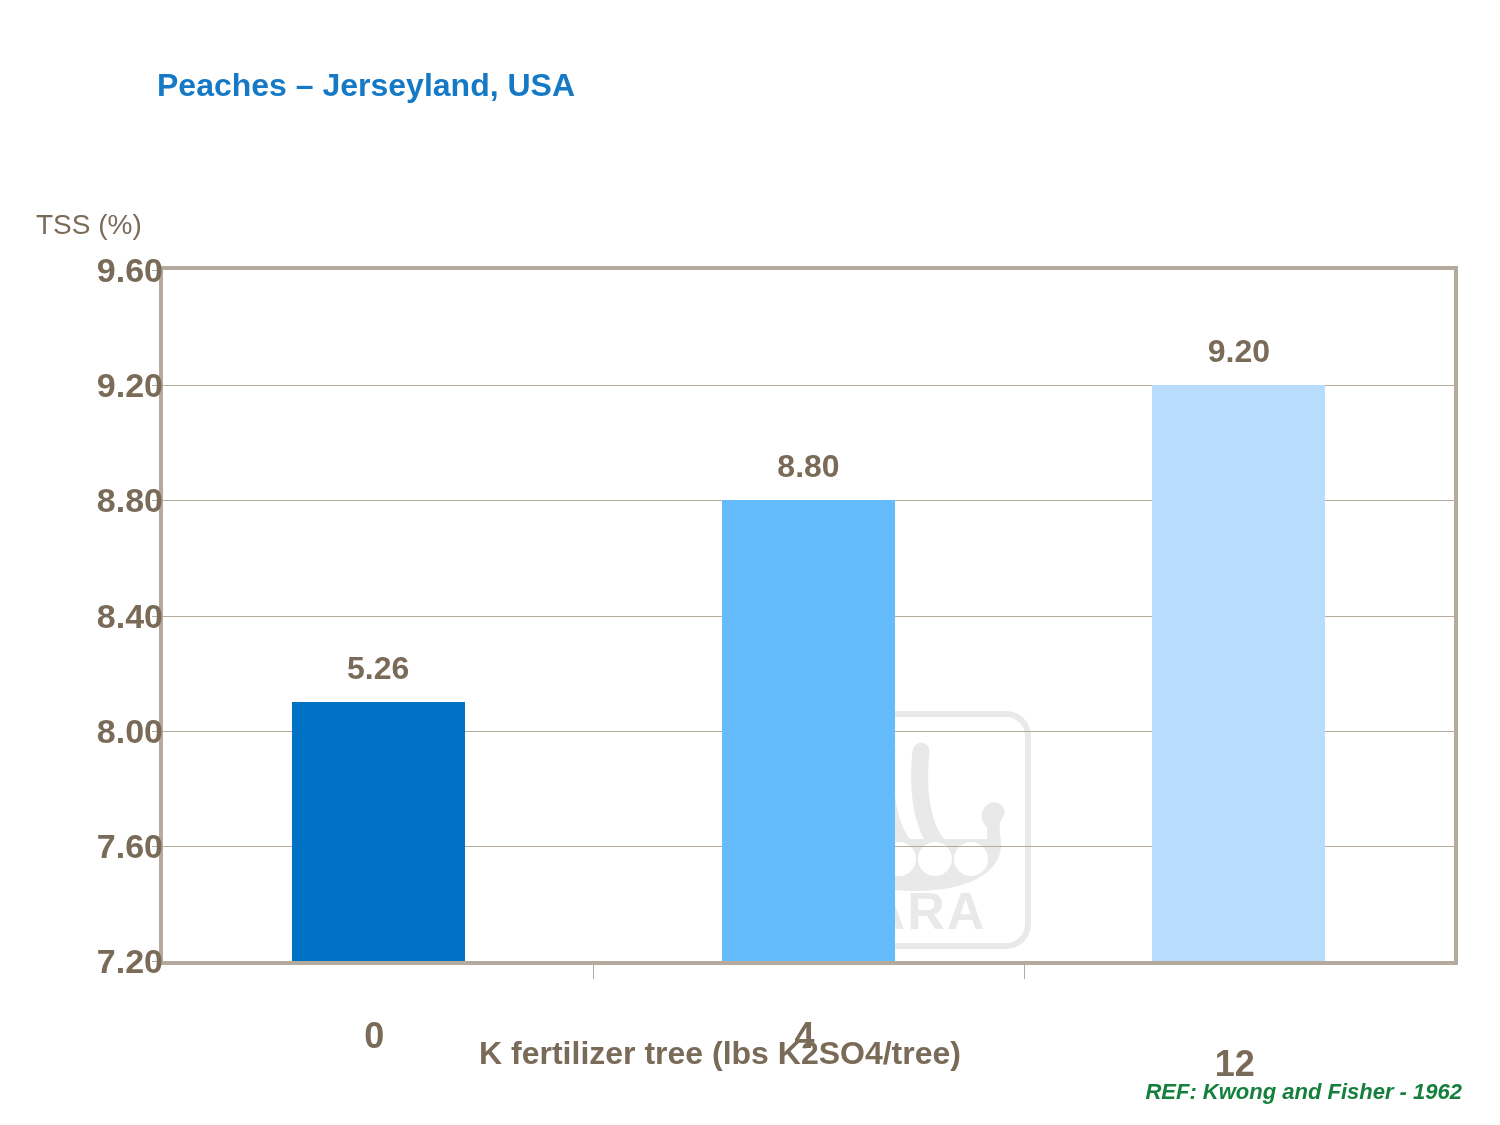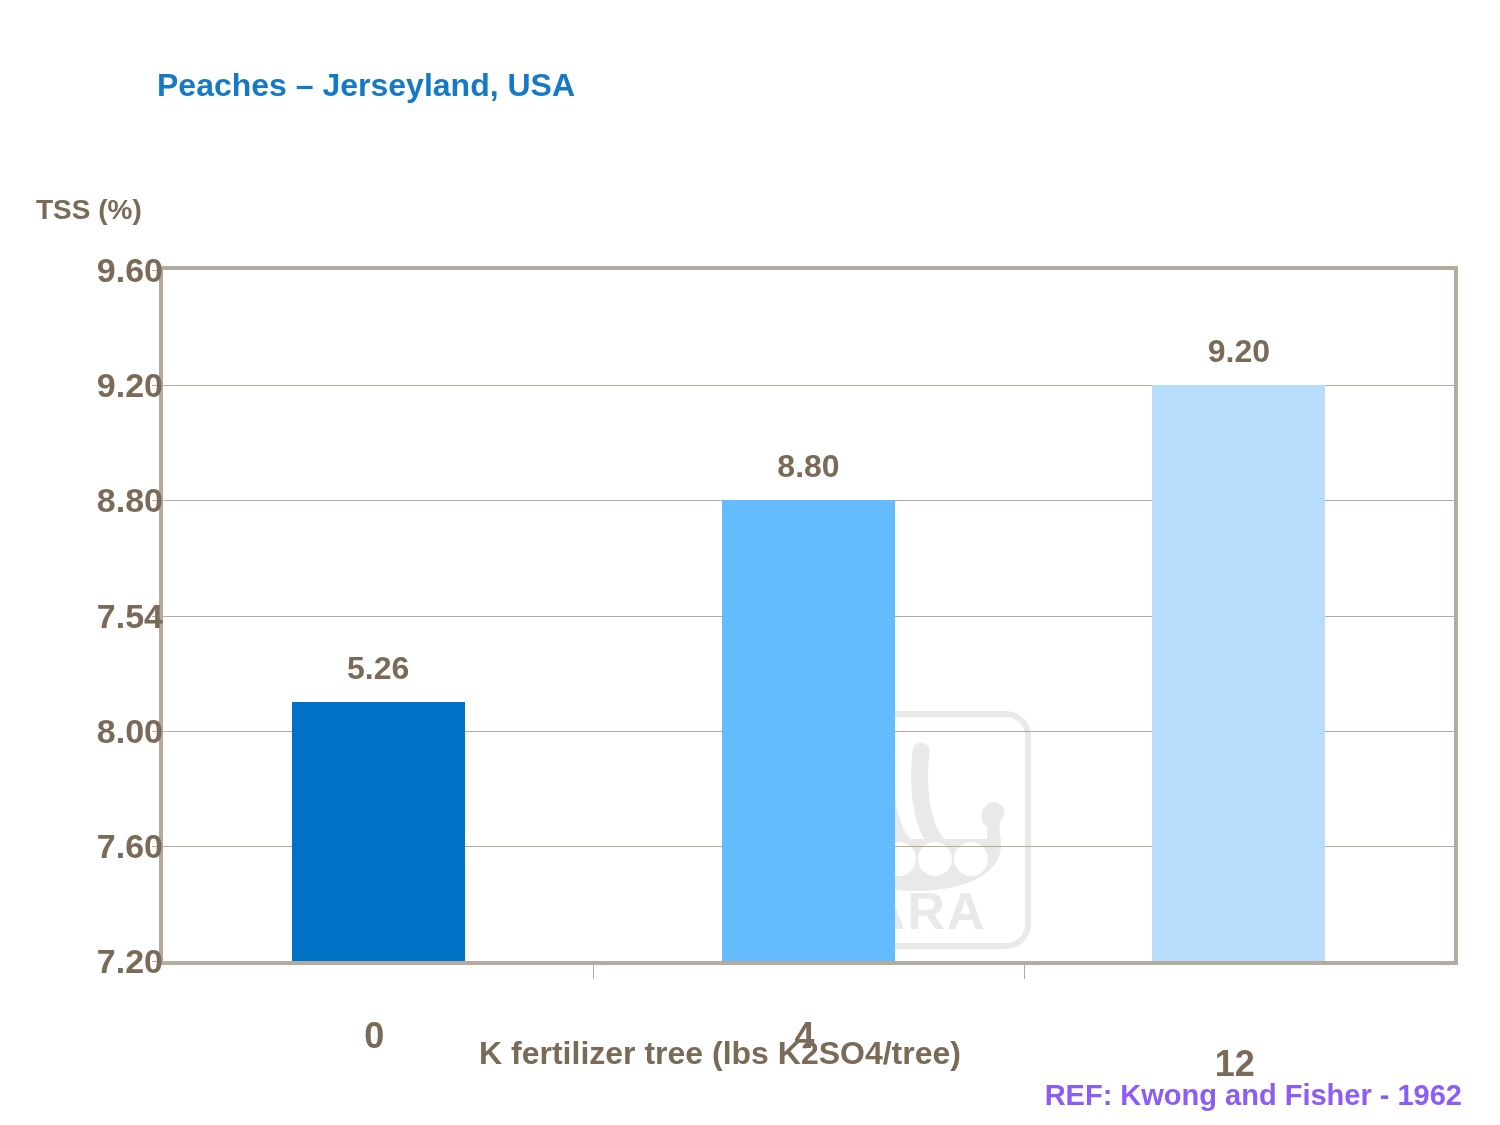--- a/index.html
+++ b/index.html
@@ -35,23 +35,23 @@
     color: #1579c6;
     line-height: 34px;
     margin-top: 2px;
     white-space: nowrap;
   }
 
   
   #y-axis-title {
     position: absolute;
     left: 36px;
-    top: 194px;
+    top: 209px;
     font-size: 28px;
-    font-weight: bold;
+    font-weight: normal;
     color: #7a6a58;
     white-space: nowrap;
   }
 
   
   #plot-area {
     position: absolute;
     left: 159px;
     top: 266px;
     width: 1299px;
@@ -155,23 +155,24 @@
     font-weight: bold;
     color: #7a6a58;
   }
   #x-axis-title-inner { display: inline-block; padding-right: 60px; }
 
   
   #ref-note {
     position: absolute;
     right: 38px;
     top: 1079px;
-    font-size: 29px;
-    font-weight: bold;
-    color: #8b5cf6;
+    font-size: 22px;
+    font-weight: bold;
+    font-style: italic;
+    color: #15803d;
     white-space: nowrap;
   }
 </style>
 </head>
 <body>
 
 <div id="title-block">
   <div id="chart-subtitle">Peaches – Jerseyland, USA</div>
 </div>
 
@@ -220,21 +221,21 @@
           <div class="ytick-label">7.60</div>
         </div>
         <div class="gridline" style="top: 460.667px;"></div>
         <div class="ytick" style="top: 460.667px;"></div>
         <div class="ylabel-wrap" style="top: 460.667px;">
           <div class="ytick-label">8.00</div>
         </div>
         <div class="gridline" style="top: 345.5px;"></div>
         <div class="ytick" style="top: 345.5px;"></div>
         <div class="ylabel-wrap" style="top: 345.5px;">
-          <div class="ytick-label">7.54</div>
+          <div class="ytick-label">8.40</div>
         </div>
         <div class="gridline" style="top: 230.333px;"></div>
         <div class="ytick" style="top: 230.333px;"></div>
         <div class="ylabel-wrap" style="top: 230.333px;">
           <div class="ytick-label">8.80</div>
         </div>
         <div class="gridline" style="top: 115.167px;"></div>
         <div class="ytick" style="top: 115.167px;"></div>
         <div class="ylabel-wrap" style="top: 115.167px;">
           <div class="ytick-label">9.20</div>

